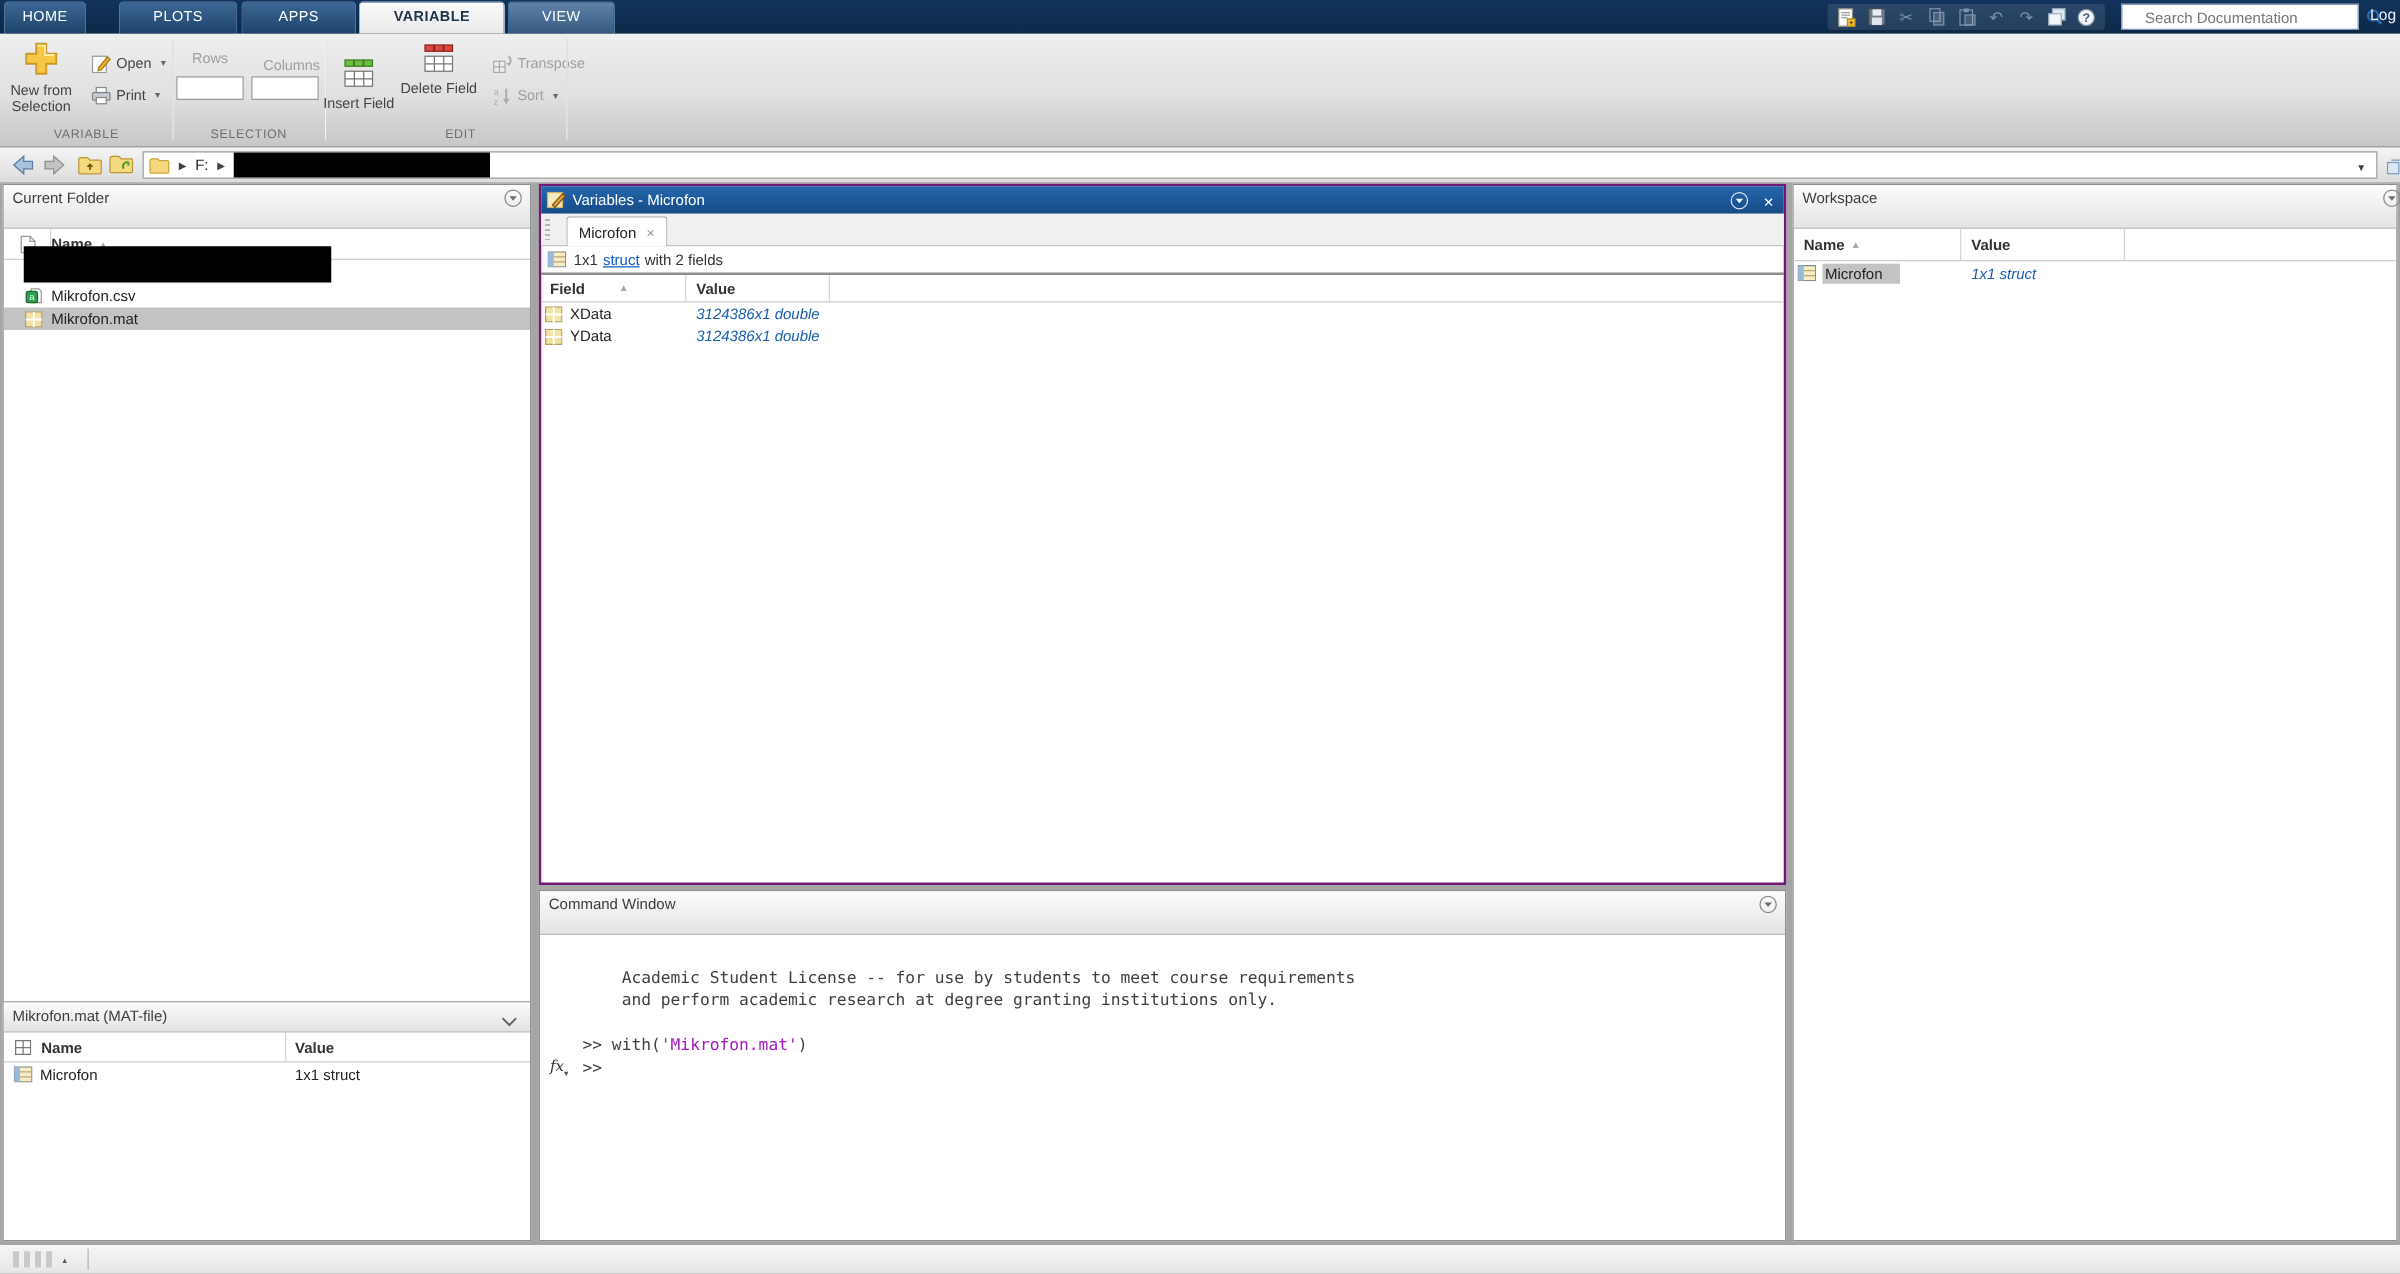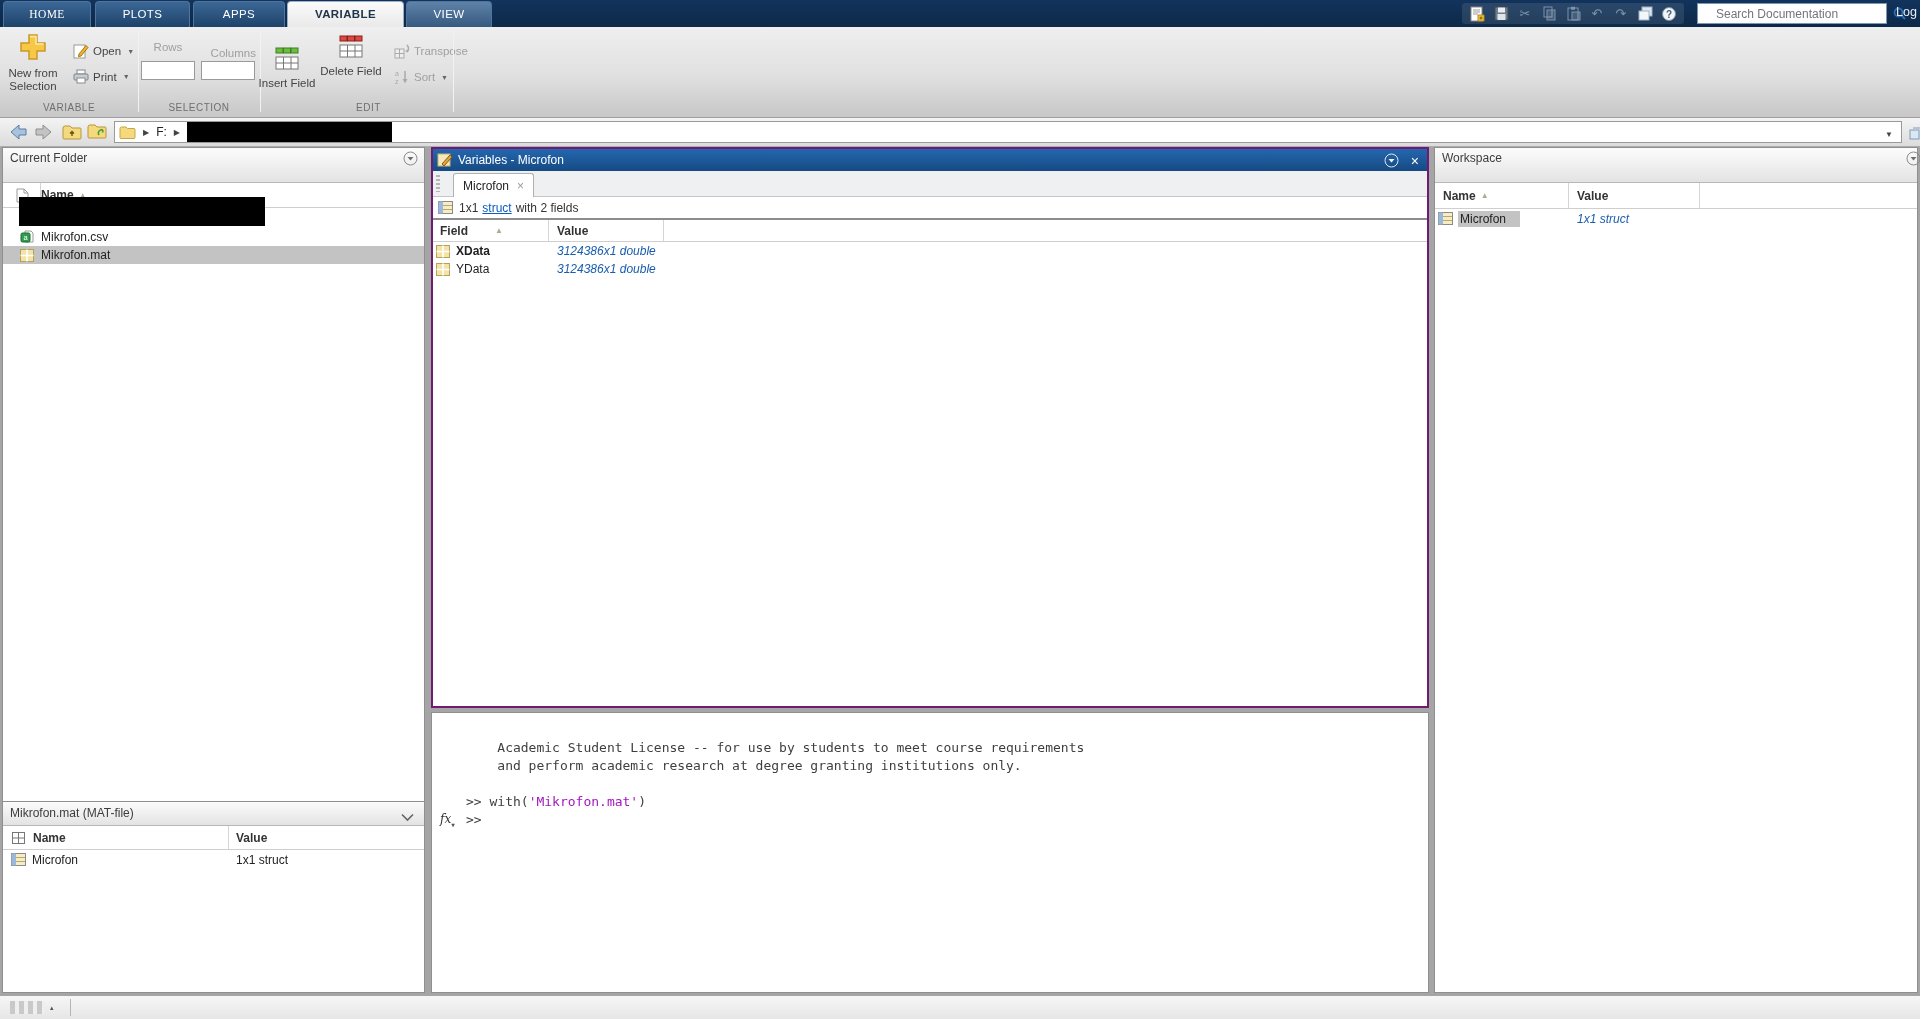--- a/index.html
+++ b/index.html
@@ -69,21 +69,21 @@
   .statusbar { position:absolute; left:0; bottom:0; width:1920px; height:24px; background:linear-gradient(180deg,#f6f6f6,#e6e6e6); border-top:1px solid #a5a5a5; }
   .sgrip { position:absolute; left:10px; top:5px; width:34px; height:13px;
            background:repeating-linear-gradient(90deg,#c9c9c9 0 5px,#efefef 5px 9px); }
 
   a.link { color:#0b5cc4; text-decoration:underline; cursor:pointer; }
 </style>
 </head>
 <body>
 
 <div class="tabbar">
-  <div class="tab" style="left:3px;width:88px;font-family:Liberation Serif, serif;">HOME</div>
+  <div class="tab" style="left:3px;width:66px;">HOME</div>
   <div class="tab" style="left:95px;width:95px;">PLOTS</div>
   <div class="tab" style="left:193px;width:92px;">APPS</div>
   <div class="tab active" style="left:287px;width:117px;">VARIABLE</div>
   <div class="tab context" style="left:406px;width:86px;">VIEW</div>
 
   <div class="qat">
     <span class="qi">
       <svg width="15" height="16" viewBox="0 0 15 16">
           <rect x="1" y="1" width="11" height="14" fill="#fff" stroke="#8a8a8a"></rect>
           <path d="M3 4h7M3 6h7M3 8h5" stroke="#9a9a9a"></path>
@@ -387,36 +387,45 @@
       <span style="position:absolute;left:124px;">Value</span>
       <span class="vline" style="left:230px;"></span>
     </div>
     <div class="rowline" style="height:18px;position:relative;">
       <span style="width:17px;margin-left:3px;display:flex;">
         <svg width="14" height="13" viewBox="0 0 14 13">
             <rect x="0.5" y="0.5" width="13" height="12" fill="#f3e3a4" stroke="#b3a25f"></rect>
             <path d="M7 0.5 V12.5 M0.5 6.5 H13.5" stroke="#fff" stroke-width="1.6"></path>
           </svg>
       </span>
-      <span style="margin-left:3px;font-weight:bold;">XData</span>
+      <span style="margin-left:3px;">XData</span>
       <span class="ital-blue" style="position:absolute;left:124px;">3124386x1 double</span>
     </div>
     <div class="rowline" style="height:18px;position:relative;">
       <span style="width:17px;margin-left:3px;display:flex;">
         <svg width="14" height="13" viewBox="0 0 14 13">
             <rect x="0.5" y="0.5" width="13" height="12" fill="#f3e3a4" stroke="#b3a25f"></rect>
             <path d="M7 0.5 V12.5 M0.5 6.5 H13.5" stroke="#fff" stroke-width="1.6"></path>
           </svg>
       </span>
       <span style="margin-left:3px;">YData</span>
       <span class="ital-blue" style="position:absolute;left:124px;">3124386x1 double</span>
     </div>
   </div>
 
   <div class="panel" style="left:431px;top:565px;width:998px;height:281px;">
+    <div class="ptitle">
+      <span>Command Window</span>
+      <span class="chev-circle" style="right:6px;">
+        <svg width="15" height="15" viewBox="0 0 15 15">
+            <circle cx="7.5" cy="7.5" r="6.5" fill="none" stroke="#8a8a8a"></circle>
+            <path d="M4.5 6 h6 L7.5 9.5 Z" fill="#6f6f6f"></path>
+          </svg>
+      </span>
+    </div>
     <div class="mono" style="position:relative;padding:26px 0 0 34px;">
       <div class="cw-line">    Academic Student License -- for use by students to meet course requirements</div>
       <div class="cw-line">    and perform academic research at degree granting institutions only.</div>
       <div class="cw-line"></div>
       <div class="cw-line"><span>&gt;&gt; </span><span>with(</span><span class="purple">'Mikrofon.mat'</span><span>)</span></div>
       <div class="cw-line"><span>&gt;&gt;</span></div>
       <span style="position:absolute;left:8px;top:98px;">
         <span class="fx">fx</span><span style="font-size:6px;color:#555;vertical-align:sub;">▼</span>
       </span>
     </div>

